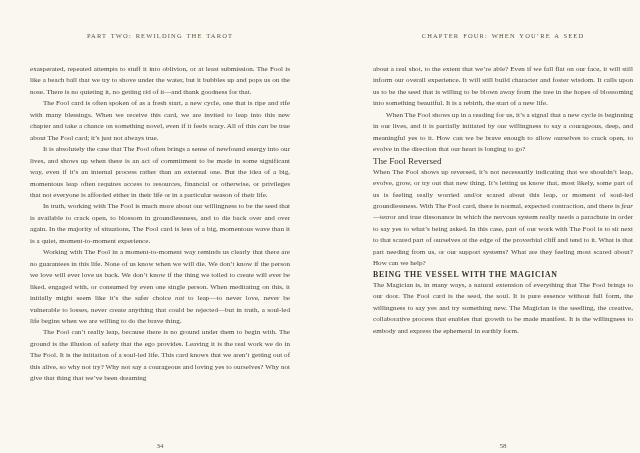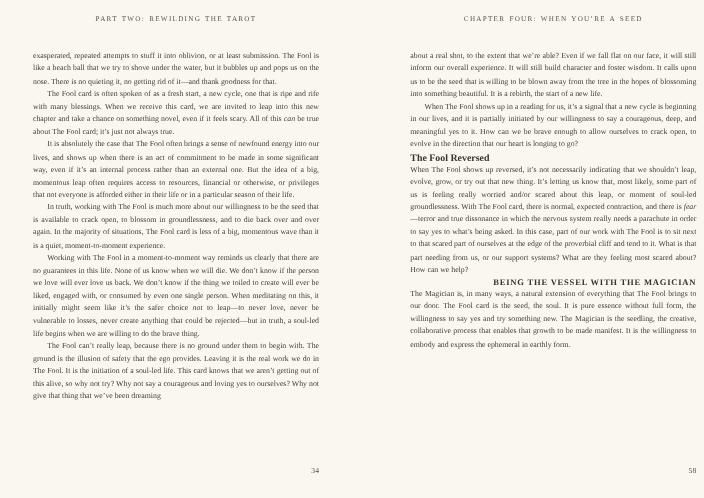--- a/index.html
+++ b/index.html
@@ -4,57 +4,57 @@
 <style>
   html, body { margin: 0; padding: 0; }
   body {
     width: 640px; height: 453px;
     background: var(--bg, #faf7ef);
     font-family: "Liberation Serif", "DejaVu Serif", serif;
     color: var(--ink, #45403a);
     overflow: hidden;
     position: relative;
   }
-  .spread { position: absolute; inset: 0; }
+  .spread { position: absolute; inset: 0; margin-top: 18px; }
   .page { position: absolute; top: 0; height: 453px; }
   .page.left  { left: 30px;  width: 260px; }
   .page.right { left: 373px; width: 260px; }
   .running-head {
     position: absolute; top: 14px; left: 0; right: 0;
     text-align: center;
     font-size: 6.5px; letter-spacing: 1.15px; word-spacing: 1px;
     color: var(--head, #5a544a);
   }
   .page-body {
     position: absolute; top: 46px; left: 0; right: 0;
     font-size: 7.1px; line-height: 11.45px;
     text-align: justify;
     color: var(--ink, #45403a);
   }
   .page-body p { margin: 0; }
   .page-body p.indent { text-indent: 13px; }
   .page-body em { }
   .subheading {
     margin: 7px 0 2px 0;
-    font-size: 9px; font-weight: bold;
+    font-size: 9px; font-weight: normal;
     text-align: left; text-indent: 0;
     color: var(--heading, #38332b);
     line-height: 11px;
   }
   .section-heading {
     margin: 9px 0 3px 0;
     font-size: 7.8px; font-weight: bold;
     letter-spacing: 0.7px;
-    text-align: right; text-indent: 0;
+    text-align: left; text-indent: 0;
     color: var(--heading, #38332b);
     line-height: 10px;
   }
   .page-number {
     position: absolute; top: 424px; left: 0; right: 0;
-    text-align: right;
+    text-align: center;
     font-size: 7px;
     color: var(--head, #5a544a);
   }
 </style>
 </head>
 <body style="--bg: #faf7ef; --ink: #45403a; --heading: #38332b; --head: #5a544a;">
 
 <div class="spread">
 
   <div class="page left">

